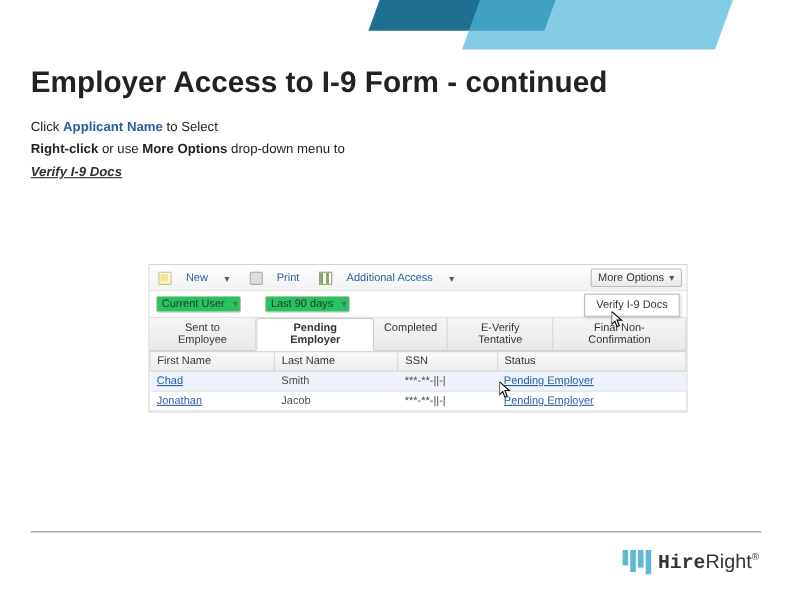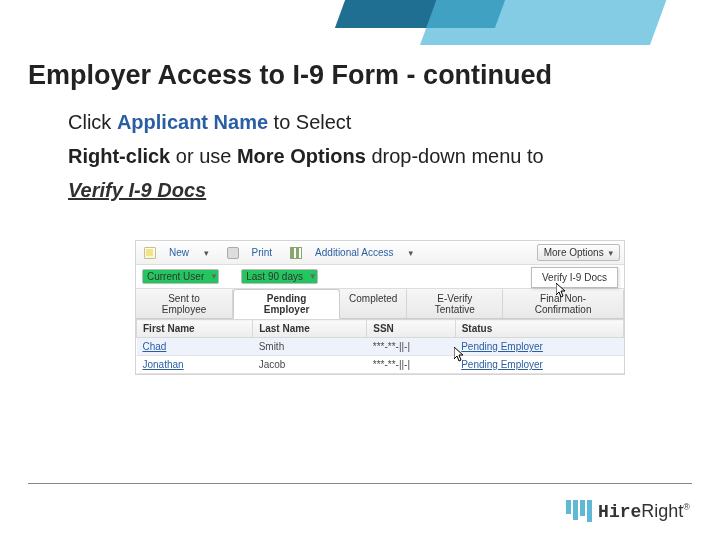--- a/index.html
+++ b/index.html
@@ -5,21 +5,21 @@
   * { box-sizing: border-box; margin: 0; padding: 0; }
   html, body { width: 720px; height: 540px; font-family: Arial, Helvetica, sans-serif; background: #fff; color: #222; }
   .page { position: relative; width: 720px; height: 540px; border-radius: 12px; }
 
   
   .deco-dark { position: absolute; top: 0; left: 340px; width: 160px; height: 28px; background: #1f6f92; transform: skewX(-20deg); }
   .deco-light { position: absolute; top: -10px; left: 430px; width: 230px; height: 55px; background: #4fb6d8; transform: skewX(-20deg); opacity: .7; }
 
   .content { position: absolute; top: 60px; left: 28px; width: 664px; }
   h1 { font-size: 27px; font-weight: bold; margin-bottom: 14px; color: #222; }
-  .instructions { font-size: 20px; color: #222; line-height: 1.7; margin-left: 40px; }
+  .instructions { font-size: 12px; color: #222; line-height: 1.7; }
   .blue-bold { color: #2a5ea3; font-weight: bold; }
   .black-bold { font-weight: bold; color: #222; }
   .ul-bold { font-style: italic; font-weight: bold; text-decoration: underline; color: #303030; }
 
   
   .app { position: absolute; top: 240px; left: 135px; width: 490px; background: #fff; border: 1px solid #d4d4d4; font-size: 10px; color: #333; }
   .toolbar { display: flex; align-items: center; height: 24px; padding: 2px 4px; gap: 10px; background: linear-gradient(#fefefe,#f2f2f2); border-bottom: 1px solid #ddd; }
   .tool-item { display: flex; align-items: center; gap: 13px; padding: 2px 4px; color: #2a5ea3; cursor: pointer; }
   .tool-item .ic { width: 12px; height: 12px; display:inline-block; }
   .ic-doc { background: linear-gradient(#fff,#f7f7d6); border:1px solid #c7c18a; border-radius:1px; position:relative; }
@@ -30,21 +30,21 @@
   .spacer { flex:1; }
   .more-btn { background: linear-gradient(#fdfdfd,#e9e9e9); border:1px solid #bbb; padding:2px 6px; border-radius:2px; font-size:10px;}
   .dropdown-open { position:absolute; right:6px; top:26px; background:#fff; border:1px solid #bbb; padding:4px 10px; font-size:10px; color:#333; box-shadow:1px 1px 3px rgba(0,0,0,.15); z-index:5;}
   .filters { display:flex; gap:22px; padding:4px 6px; border-bottom:1px solid #ddd; background:#fff;}
   .select-like { border:1px solid #bbb; background:#22c55e; padding:1px 14px 1px 4px; font-size:10px; position:relative; border-radius:2px;}
   .select-like::after { content:"▾"; position:absolute; right:2px; top:1px; font-size:9px; color:#666;}
   .tabs { display:flex; background:linear-gradient(#f6f6f6,#e9e9e9); border-bottom:1px solid #ccc;text-align:center;}
   .tab { padding:3px 9px; font-size:10px; color:#333; border-right:1px solid #d5d5d5; border-top:1px solid transparent; cursor:pointer;}
   .tab.active { background:#fff; font-weight:bold; border:1px solid #ccc; border-bottom:1px solid #fff; margin-bottom:-1px; border-radius:3px 3px 0 0;}
   table.grid { width:100%; border-collapse:collapse; font-size:10px; }
-  table.grid th { background:linear-gradient(#fafafa,#ececec); border:1px solid #d8d8d8; padding:3px 6px; text-align:left; font-weight:bold; color:#333;}
+  table.grid th { background:linear-gradient(#fafafa,#ececec); border:1px solid #d8d8d8; padding:3px 6px; text-align:left; font-weight:normal; color:#333;}
   table.grid td { border-bottom:1px solid #e2e2e2; padding:3px 6px; color:#4a4a4a;}
   tr.sel td { background:#eef2fb;}
   .link-blue { color:#2a5ea3; text-decoration:underline; }
   .cursor-arrow { position:absolute; width:12px; height:16px; pointer-events:none; z-index:6;}
   .cursor-arrow svg { width:100%; height:100%; }
 
   
   .footer-line { position:absolute; bottom:56px; left:28px; width:664px; height:1px; background:#888; }
   .logo { position:absolute; bottom:18px; right:30px; display:flex; align-items:center; gap:6px; font-size:18px; color:#333; }
   .logo-bars { display:flex; gap:2px; }

